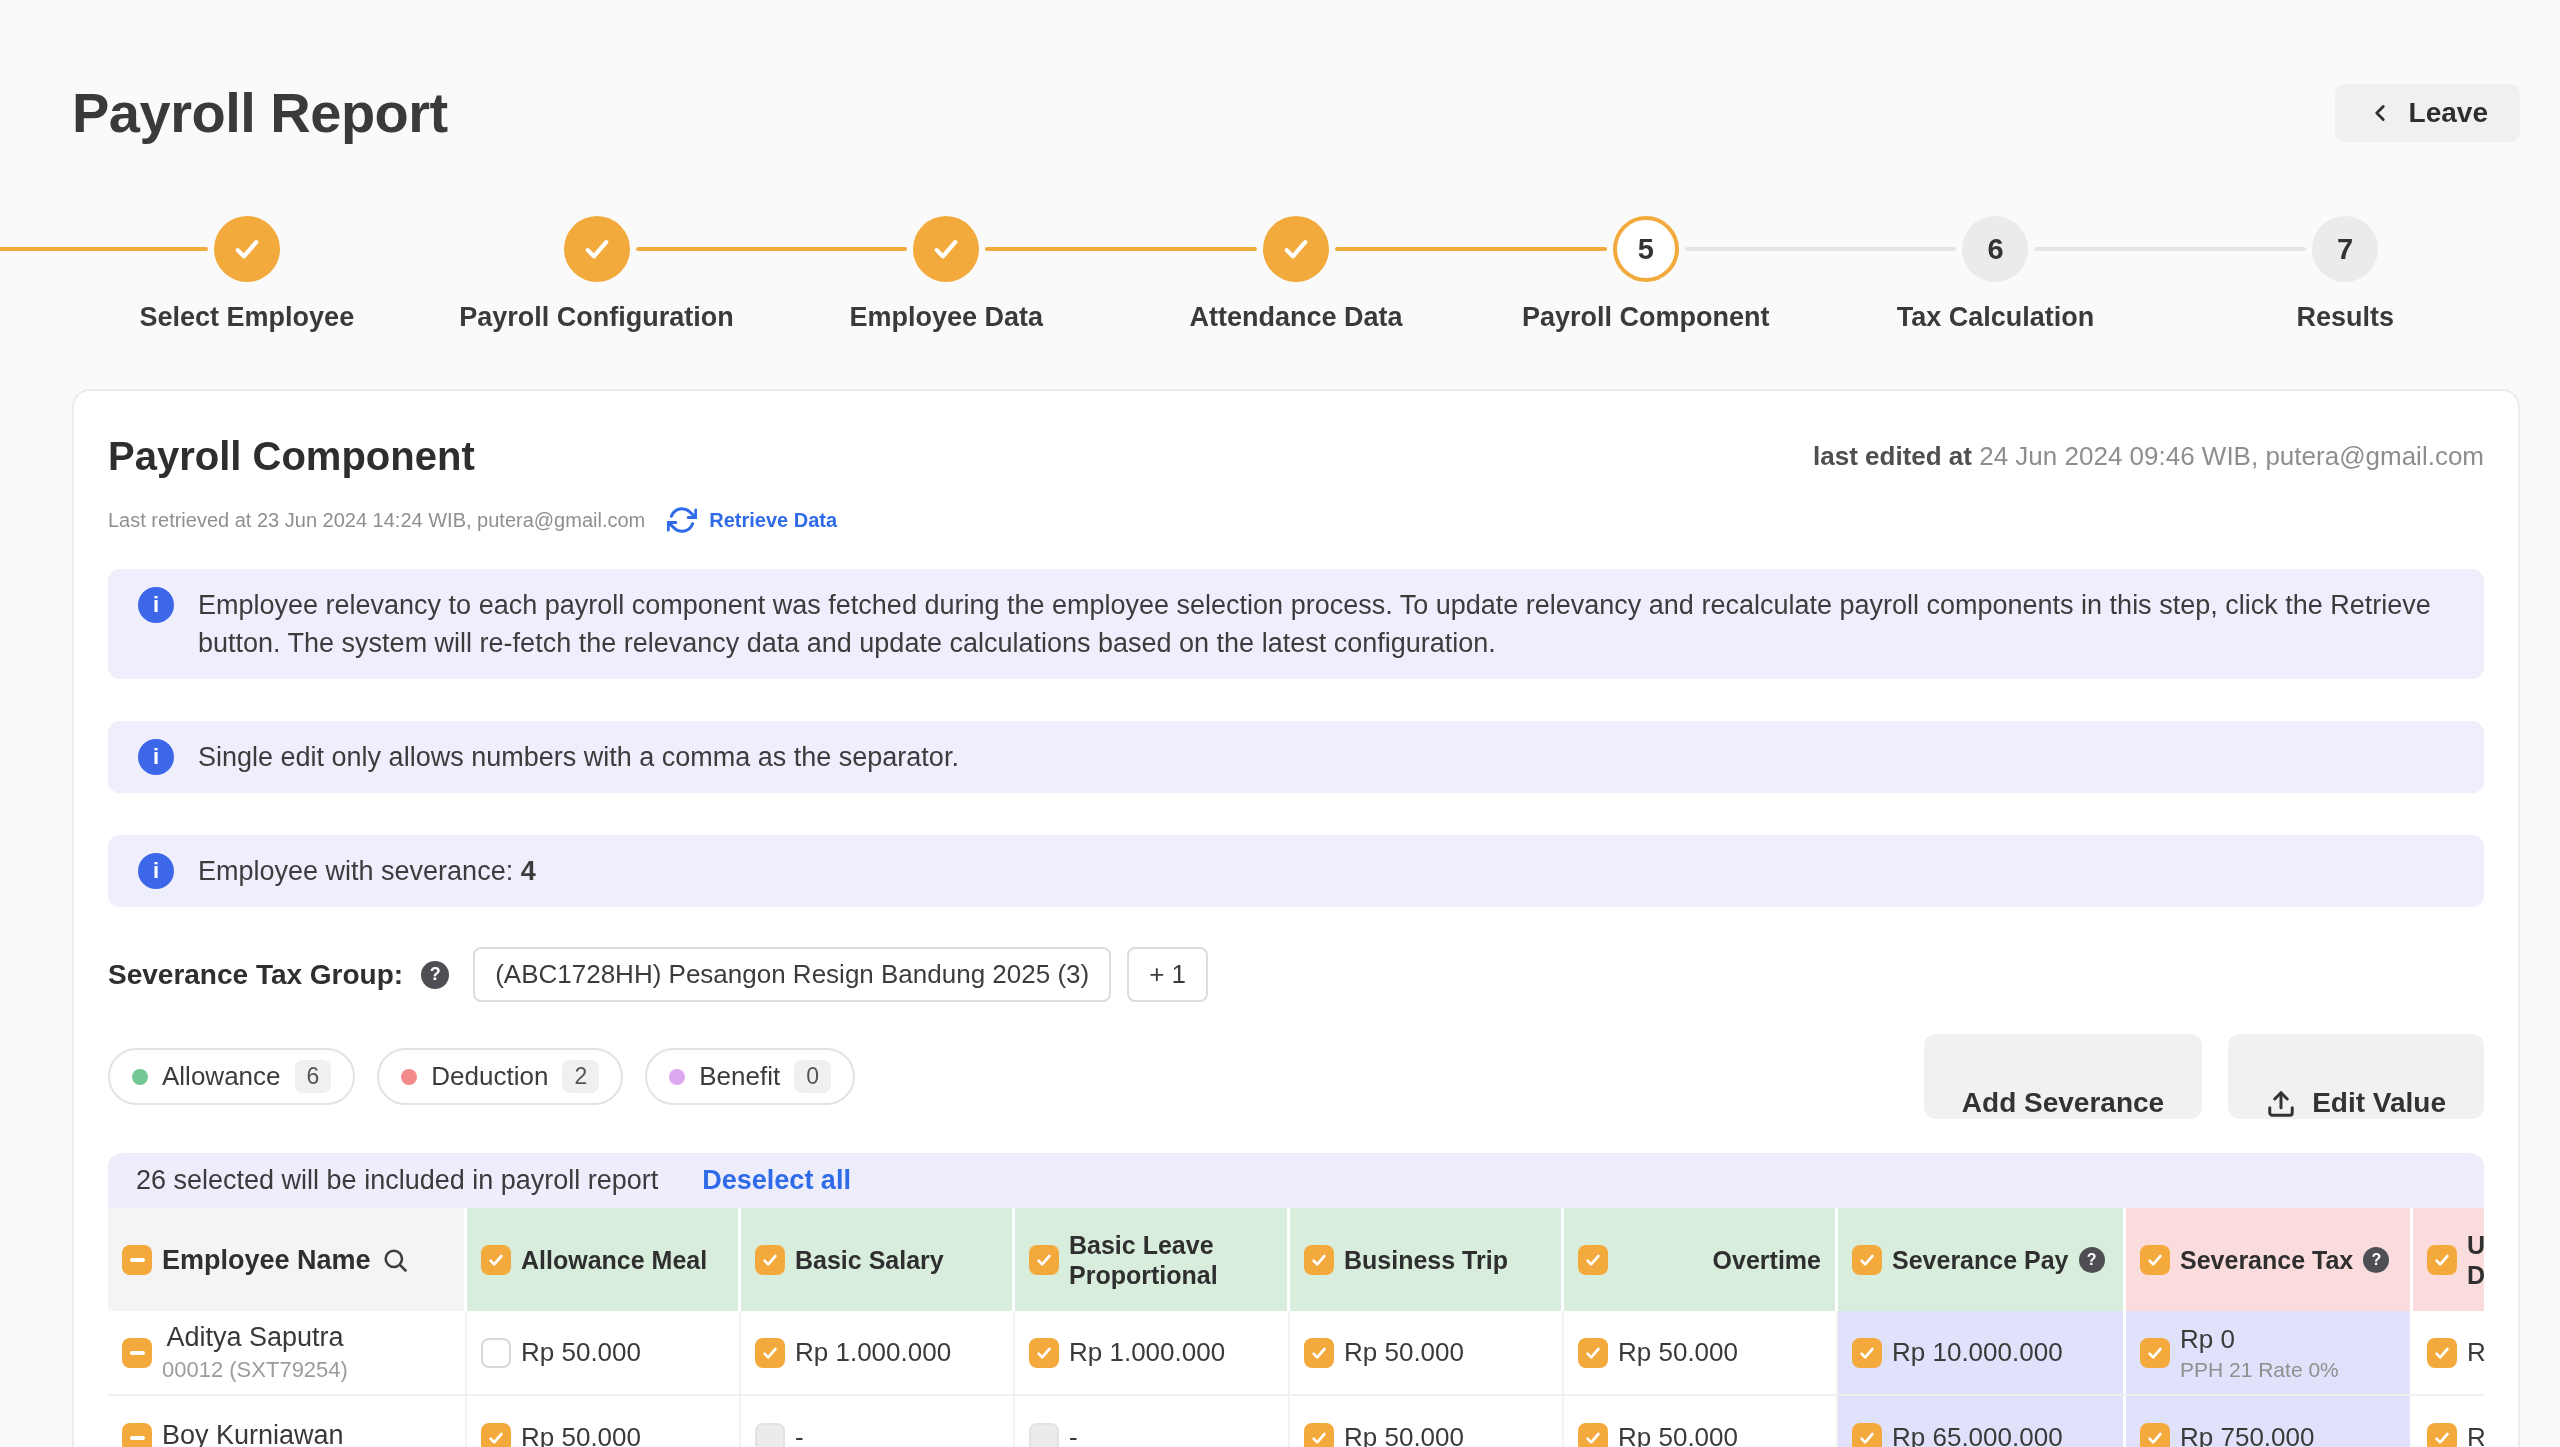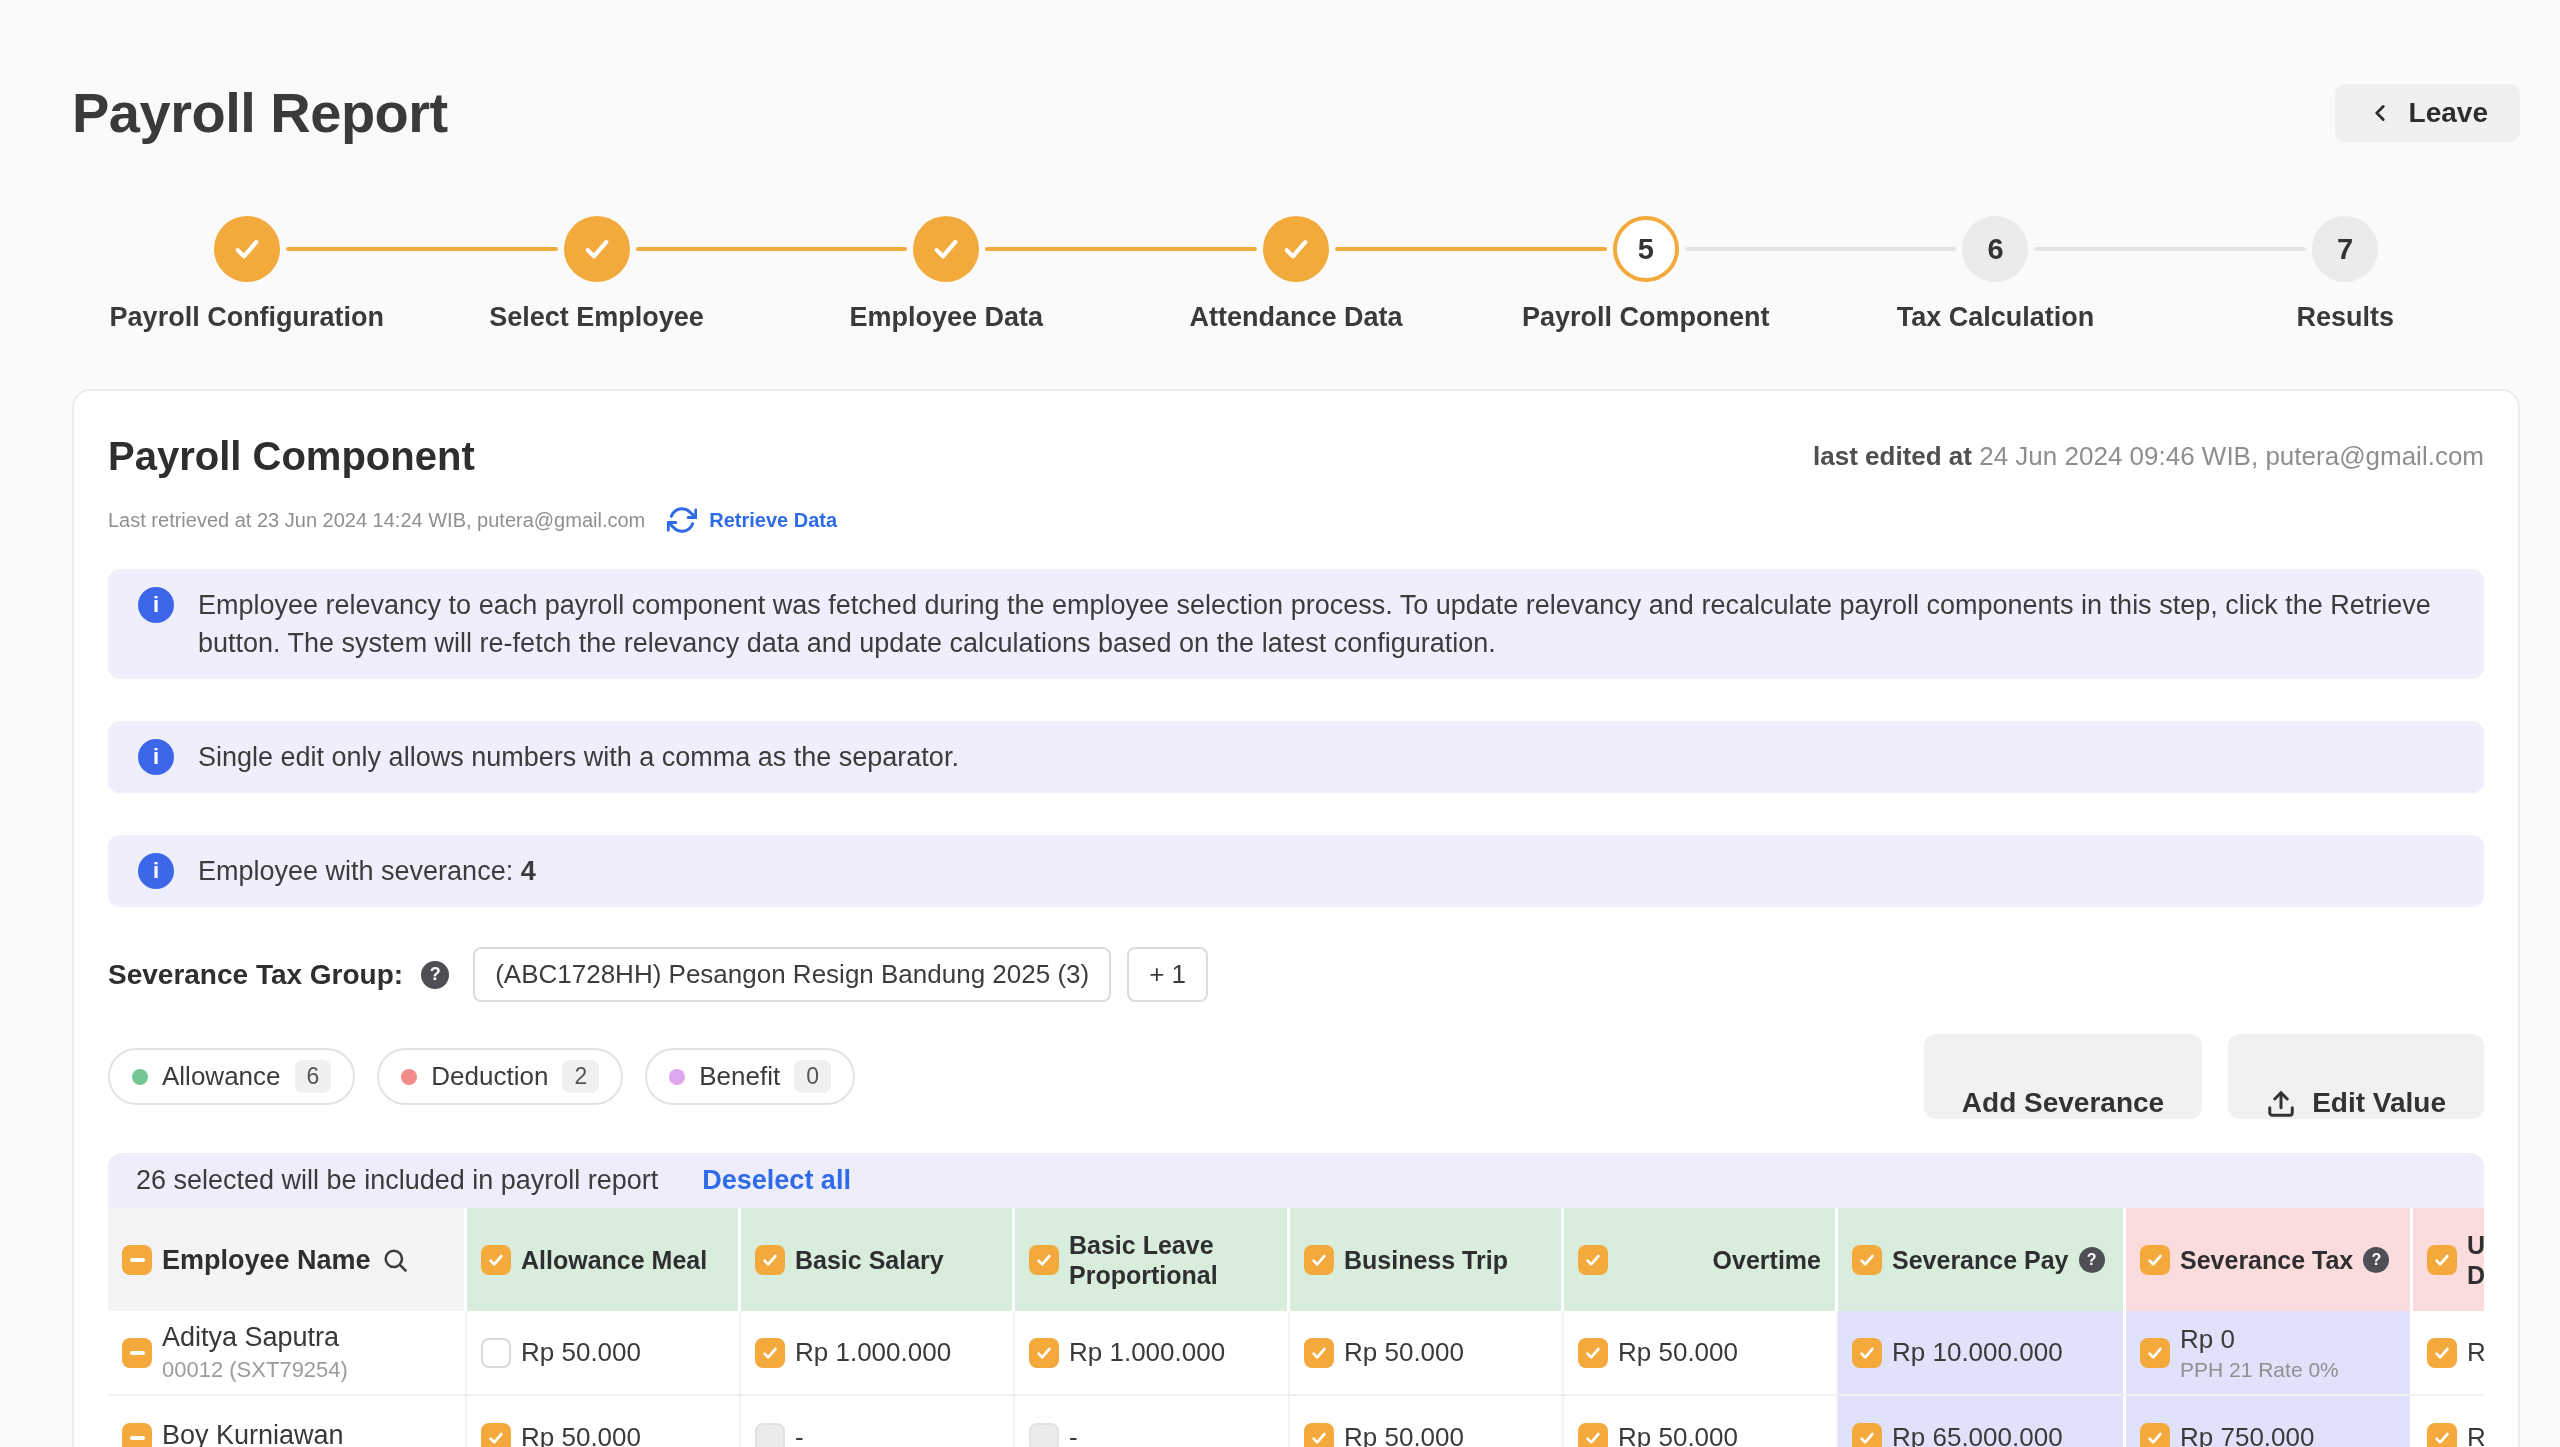--- a/index.html
+++ b/index.html
@@ -100,35 +100,35 @@
     <button class="leave-btn">
       <svg viewBox="0 0 24 24" fill="none" stroke="#2e2e2e" stroke-width="2.6" stroke-linecap="round" stroke-linejoin="round">
           <polyline points="15 18 9 12 15 6"></polyline>
         </svg>
       <span>Leave</span>
     </button>
   </div>
 
   <div class="stepper">
       <div class="step done">
+        <span class="connector filled"></span>
         <span class="step-circle">
           <svg viewBox="0 0 24 24">
             <path d="M5.5 12.8l4.3 4.4L18.5 7.2" stroke="#fff" stroke-width="3" fill="none" stroke-linecap="round" stroke-linejoin="round"></path>
           </svg>
         </span>
-        <div class="step-label">Payroll Configuration</div>
+        <div class="step-label">Select Employee</div>
       </div>
       <div class="step done">
-        <span class="connector filled"></span>
         <span class="step-circle">
           <svg viewBox="0 0 24 24">
             <path d="M5.5 12.8l4.3 4.4L18.5 7.2" stroke="#fff" stroke-width="3" fill="none" stroke-linecap="round" stroke-linejoin="round"></path>
           </svg>
         </span>
-        <div class="step-label">Select Employee</div>
+        <div class="step-label">Payroll Configuration</div>
       </div>
       <div class="step done">
         <span class="connector filled"></span>
         <span class="step-circle">
           <svg viewBox="0 0 24 24">
             <path d="M5.5 12.8l4.3 4.4L18.5 7.2" stroke="#fff" stroke-width="3" fill="none" stroke-linecap="round" stroke-linejoin="round"></path>
           </svg>
         </span>
         <div class="step-label">Employee Data</div>
       </div>
@@ -322,21 +322,21 @@
             <span class="cb checked">
               <svg viewBox="0 0 24 24">
                 <path d="M5.5 12.8l4.3 4.4L18.5 7.2" stroke="#fff" stroke-width="3.2" fill="none" stroke-linecap="round" stroke-linejoin="round"></path>
               </svg>
             </span>
             <span class="th-label narrow">Unpaid Deduction</span>
           </div>
         </div>
       <div id="tbody">
           <div class="trow">
-            <div class="td employee-cell" style="width: 359px;">
+            <div class="td employee-cell" style="width: 359px; text-align: center;">
               <span class="cb indeterminate">
                 <span class="dash"></span>
               </span>
               <div class="emp-stack">
                 <div class="emp-name">Aditya Saputra</div>
                 <div class="emp-id">00012 (SXT79254)</div>
               </div>
             </div>
             <div class="td" style="width: 274px;">
               <span class="cb unchecked"></span>

